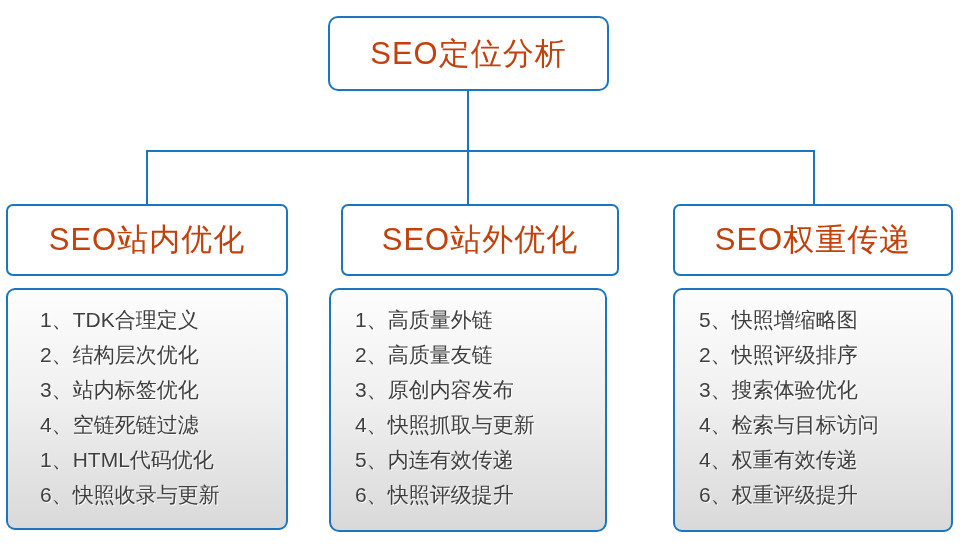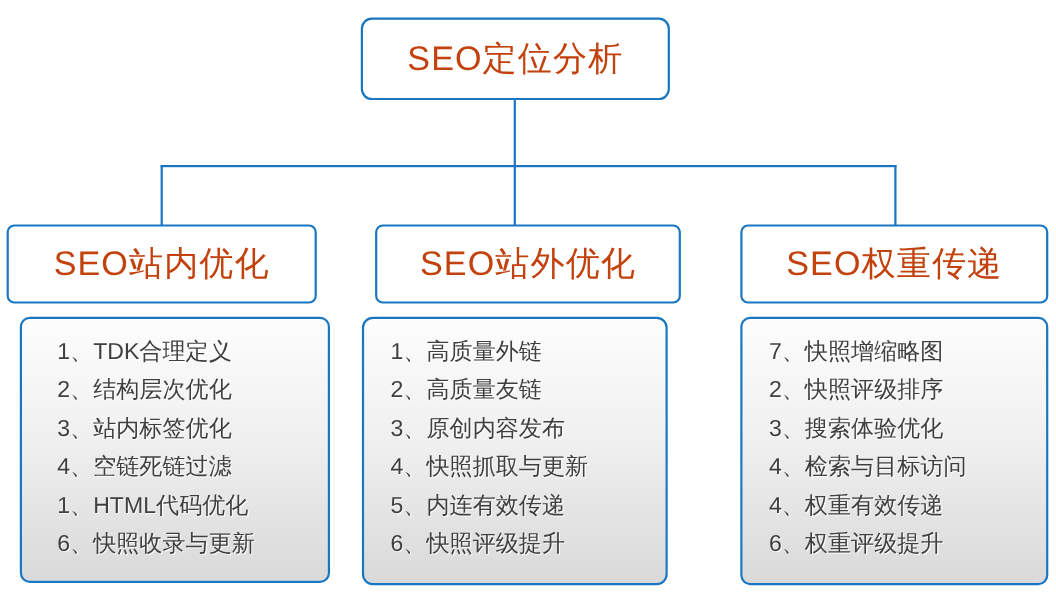--- a/index.html
+++ b/index.html
@@ -33,21 +33,21 @@
   .header-3 { left: 673px; width: 280px; }
 
   .list-node {
     position: absolute;
     top: 288px;
     border: 2px solid var(--accent);
     border-radius: 9px;
     background: linear-gradient(180deg, #fdfdfd 0%, #f0f0f0 45%, #d9d9d9 100%);
     padding: 12px 10px 10px 24px;
   }
-  .list-1 { left: 18px;   width: 282px; height: 242px; padding-left: 32px; }
+  .list-1 { left: 6px;   width: 282px; height: 242px; padding-left: 32px; }
   .list-2 { left: 329px; width: 278px; height: 244px; border-radius: 10px; }
   .list-3 { left: 673px; width: 280px; height: 244px; }
 
   .list-node ul { list-style: none; }
   .list-node li {
     font-size: 21px;
     line-height: 35px;
     color: #3f3f3f;
     text-shadow: 1px 1px 0 rgba(255,255,255,0.9);
     white-space: nowrap;
@@ -99,20 +99,20 @@
     <li>5、内连有效传递</li>
     <li>6、快照评级提升</li>
   </ul>
 </div>
 
 <div class="node header-node header-3">
   <span>SEO权重传递</span>
 </div>
 <div class="list-node list-3">
   <ul>
-    <li>7、快照增缩略图</li>
+    <li>5、快照增缩略图</li>
     <li>2、快照评级排序</li>
     <li>3、搜索体验优化</li>
     <li>4、检索与目标访问</li>
     <li>4、权重有效传递</li>
     <li>6、权重评级提升</li>
   </ul>
 </div>
 
 </body></html>

